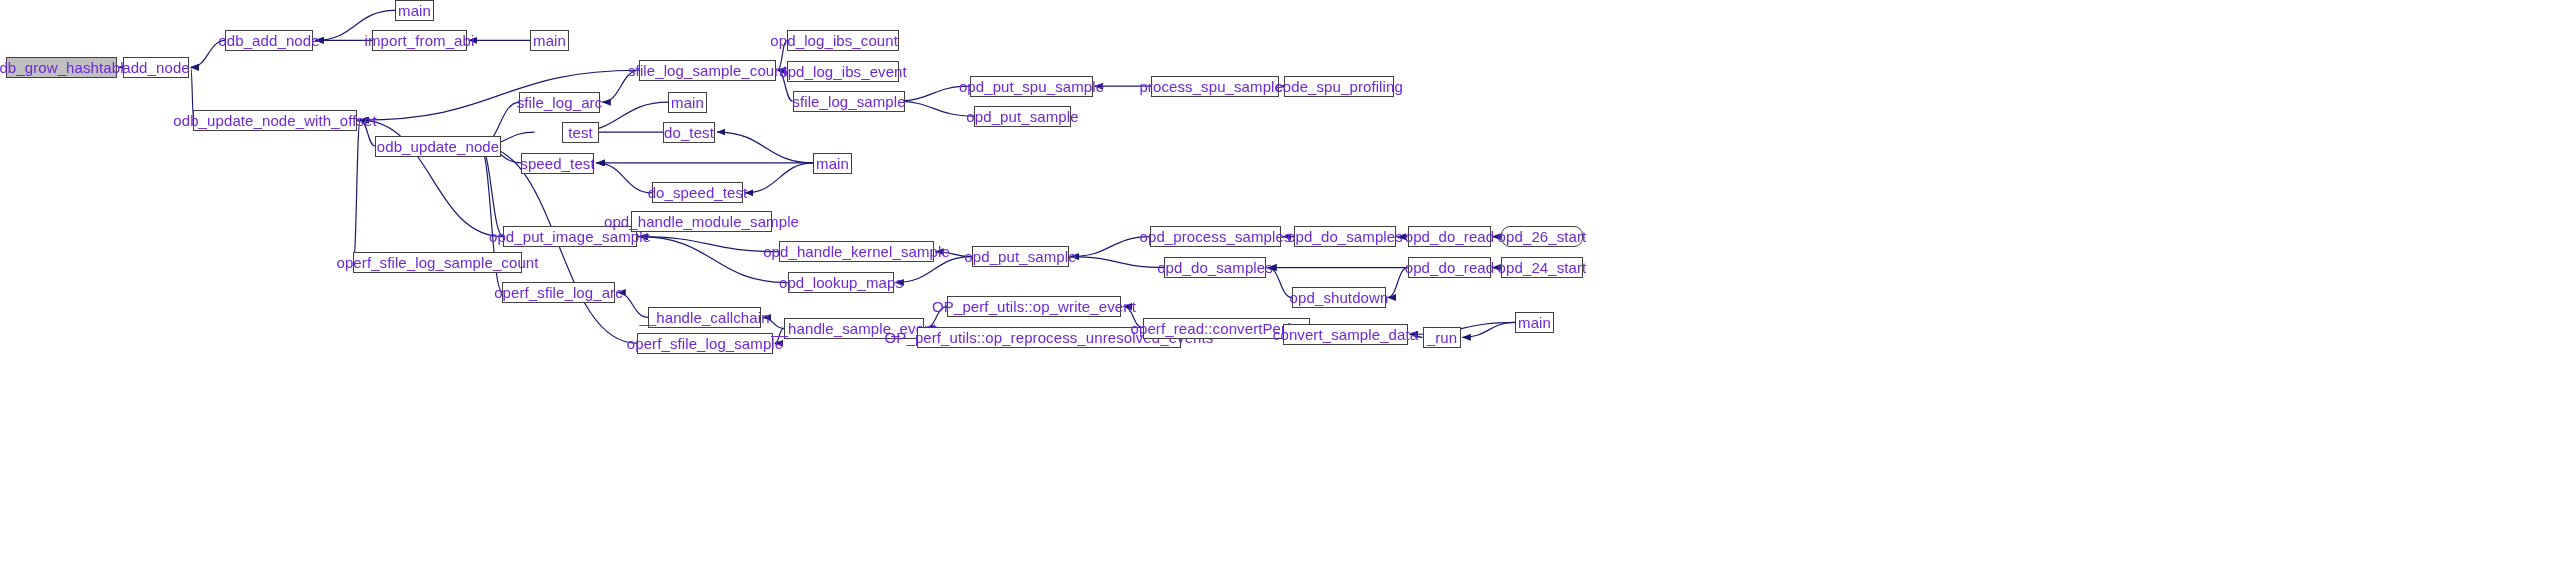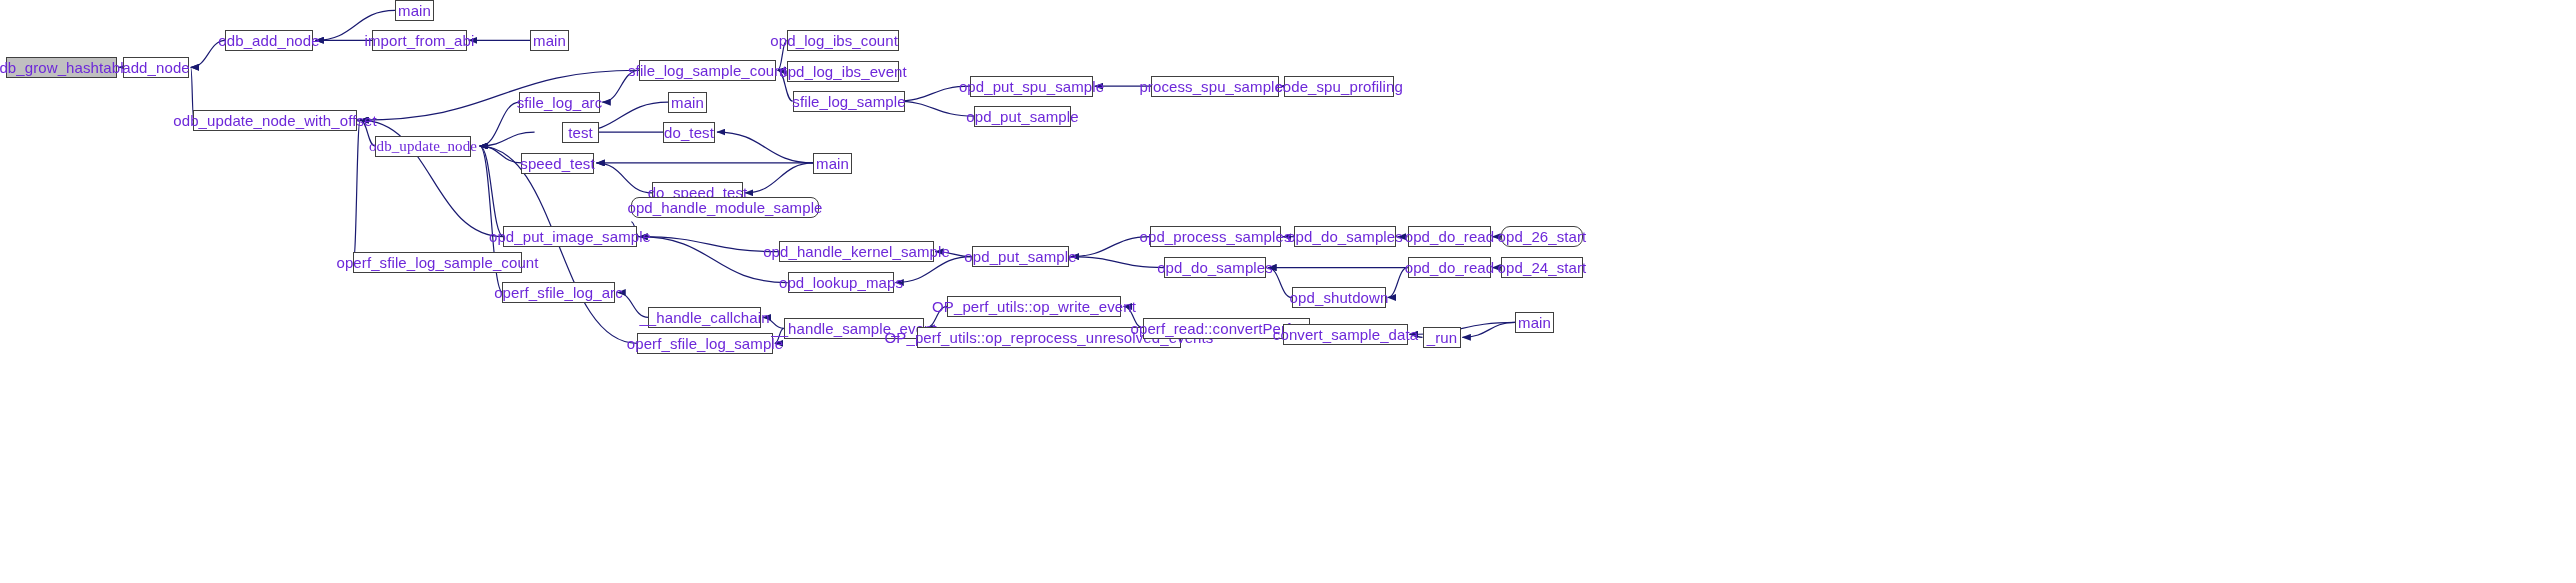--- a/index.html
+++ b/index.html
@@ -126,21 +126,21 @@
       </div>
       <div class="node" style="left: 372px; top: 30px; width: 95px; height: 21px;">
         <span class="node-label">import_from_abi</span>
       </div>
       <div class="node" style="left: 530px; top: 30px; width: 39px; height: 21px;">
         <span class="node-label">main</span>
       </div>
       <div class="node" style="left: 193px; top: 110px; width: 164px; height: 21px;">
         <span class="node-label">odb_update_node_with_offset</span>
       </div>
-      <div class="node" style="left: 375px; top: 136px; width: 96px; height: 21px; font-family: Liberation Serif, serif;">
+      <div class="node" style="left: 375px; top: 136px; width: 126px; height: 21px;">
         <span class="node-label">odb_update_node</span>
       </div>
       <div class="node" style="left: 519px; top: 92px; width: 81px; height: 21px;">
         <span class="node-label">sfile_log_arc</span>
       </div>
       <div class="node" style="left: 562px; top: 122px; width: 37px; height: 21px;">
         <span class="node-label">test</span>
       </div>
       <div class="node" style="left: 521px; top: 153px; width: 73px; height: 21px;">
         <span class="node-label">speed_test</span>
@@ -177,21 +177,21 @@
       </div>
       <div class="node" style="left: 1151px; top: 76px; width: 128px; height: 21px;">
         <span class="node-label">process_spu_samples</span>
       </div>
       <div class="node" style="left: 1284px; top: 76px; width: 110px; height: 21px;">
         <span class="node-label">code_spu_profiling</span>
       </div>
       <div class="node" style="left: 503px; top: 226px; width: 134px; height: 21px;">
         <span class="node-label">opd_put_image_sample</span>
       </div>
-      <div class="node" style="left: 631px; top: 197px; width: 188px; height: 21px; border-radius: 8px;">
+      <div class="node" style="left: 631px; top: 211px; width: 141px; height: 21px;">
         <span class="node-label">opd_handle_module_sample</span>
       </div>
       <div class="node" style="left: 779px; top: 241px; width: 155px; height: 21px;">
         <span class="node-label">opd_handle_kernel_sample</span>
       </div>
       <div class="node" style="left: 788px; top: 272px; width: 106px; height: 21px;">
         <span class="node-label">opd_lookup_maps</span>
       </div>
       <div class="node" style="left: 972px; top: 246px; width: 97px; height: 21px;">
         <span class="node-label">opd_put_sample</span>

